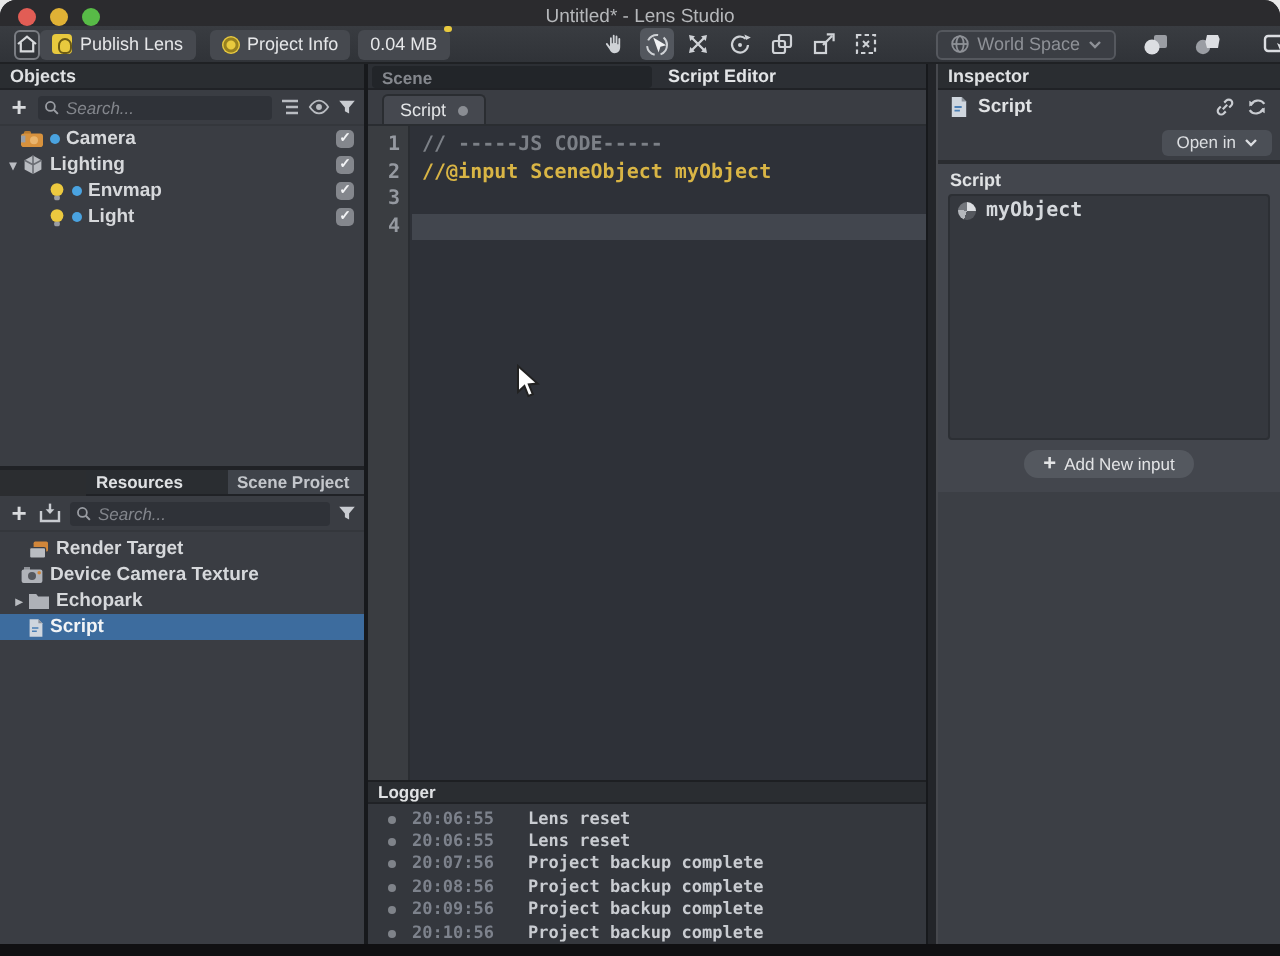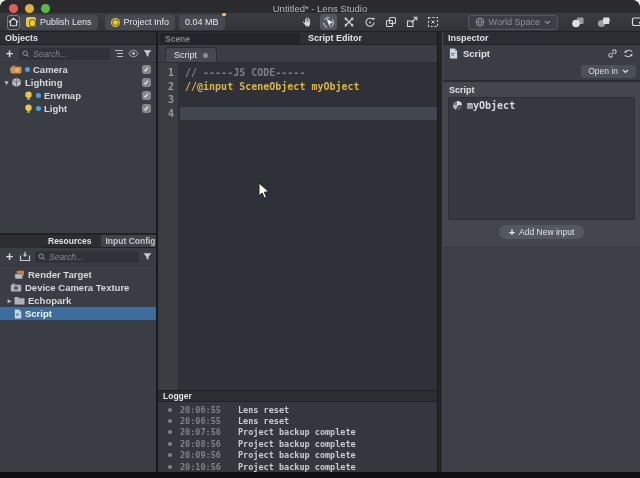--- a/index.html
+++ b/index.html
@@ -24,21 +24,21 @@
   .pi-ic{width:9px;height:9px;border-radius:50%;background:radial-gradient(circle at 50% 50%,#e8c93e 0 2px,#97801f 2.5px 3.5px,#e8c93e 4px);flex:0 0 auto;}
   .size-badge .ydot{position:absolute;right:-1px;top:-2px;width:3.5px;height:3.5px;border-radius:50%;background:#e8c93e;}
   .tools{display:flex;align-items:center;gap:4px;margin-left:74px;}
   .tool{width:17px;height:16px;display:flex;align-items:center;justify-content:center;border-radius:3px;}
   .tool.sel{background:#53575e;}
   .ws-btn{height:15px;margin-left:26px;display:flex;align-items:center;gap:4px;background:#3b3e44;border:1px solid #55585e;border-radius:3px;padding:0 6px;font-size:9px;color:#8e9197;white-space:nowrap;}
   .right-tools{display:flex;align-items:center;gap:9px;margin-left:12px;}
 
   
   .main{flex:1 1 auto;display:flex;min-height:0;}
-  .leftcol{width:158px;flex:0 0 auto;display:flex;flex-direction:column;border-right:2px solid #17191c;}
+  .leftcol{width:184px;flex:0 0 auto;display:flex;flex-direction:column;border-right:2px solid #17191c;}
   .centercol{width:279px;flex:0 0 auto;display:flex;flex-direction:column;background:#2e3138;}
   .vsplit{width:6px;flex:0 0 auto;background:#232529;border-left:1px solid #17191c;border-right:1px solid #46484d;}
   .rightcol{flex:1 1 auto;display:flex;flex-direction:column;background:#3c3f45;}
 
   .phead{height:13px;background:#2a2d31;border-bottom:1px solid #202226;display:flex;align-items:center;padding:0 5px;font-size:9px;font-weight:bold;color:#dfe1e3;flex:0 0 auto;}
 
   
   .panel-toolbar{height:18px;background:#3a3d43;display:flex;align-items:center;padding:0 4px;gap:4px;flex:0 0 auto;border-bottom:1px solid #34373c;}
   .plus{color:#d8dadd;font-size:13px;font-weight:bold;line-height:10px;width:11px;text-align:center;flex:0 0 auto;}
   .searchbox{flex:1 1 auto;height:12px;background:#2f3238;border-radius:2px;display:flex;align-items:center;padding:0 3px;gap:3px;min-width:0;}
@@ -301,21 +301,21 @@
             </div>
           </div>
       </div>
 
       <div style="flex:1;display:flex;flex-direction:column;">
         <div class="res-tabs">
           <div class="res-tab active">
             <span>Resources</span>
           </div>
           <div class="res-tab inactive">
-            <span>Input Config</span>
+            <span>Scene Project</span>
           </div>
         </div>
         <div class="panel-toolbar">
           <span class="plus">+</span>
           <span class="mini-ic">
             <svg width="12" height="11" viewBox="0 0 12 11">
                 <path d="M1.5 4.5v5h9v-5" stroke="#c9ccd1" stroke-width="1.2" fill="none"></path>
                 <path d="M6 .8v4" stroke="#c9ccd1" stroke-width="1.2"></path>
                 <path fill="#c9ccd1" d="M3.8 3.6L6 6l2.2-2.4z"></path>
               </svg>

